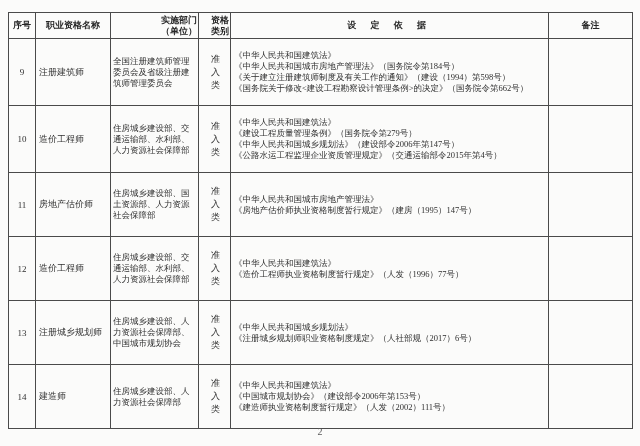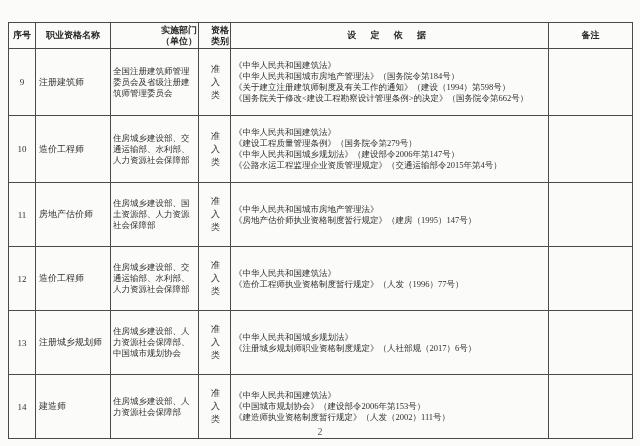--- a/index.html
+++ b/index.html
@@ -12,21 +12,21 @@
     overflow: hidden;
   }
   .page {
     position: absolute;
     inset: 0;
     background: #fbfbfa;
   }
   table.qual-table {
     position: absolute;
     left: 8px;
-    top: 22px;
+    top: 12px;
     width: 624px;
     border-collapse: collapse;
     table-layout: fixed;
     font-family: Liberation Serif, serif;
   }
   table.qual-table th, table.qual-table td {
     border: 1px solid #4a4a4a;
     vertical-align: middle;
     overflow: hidden;
   }

